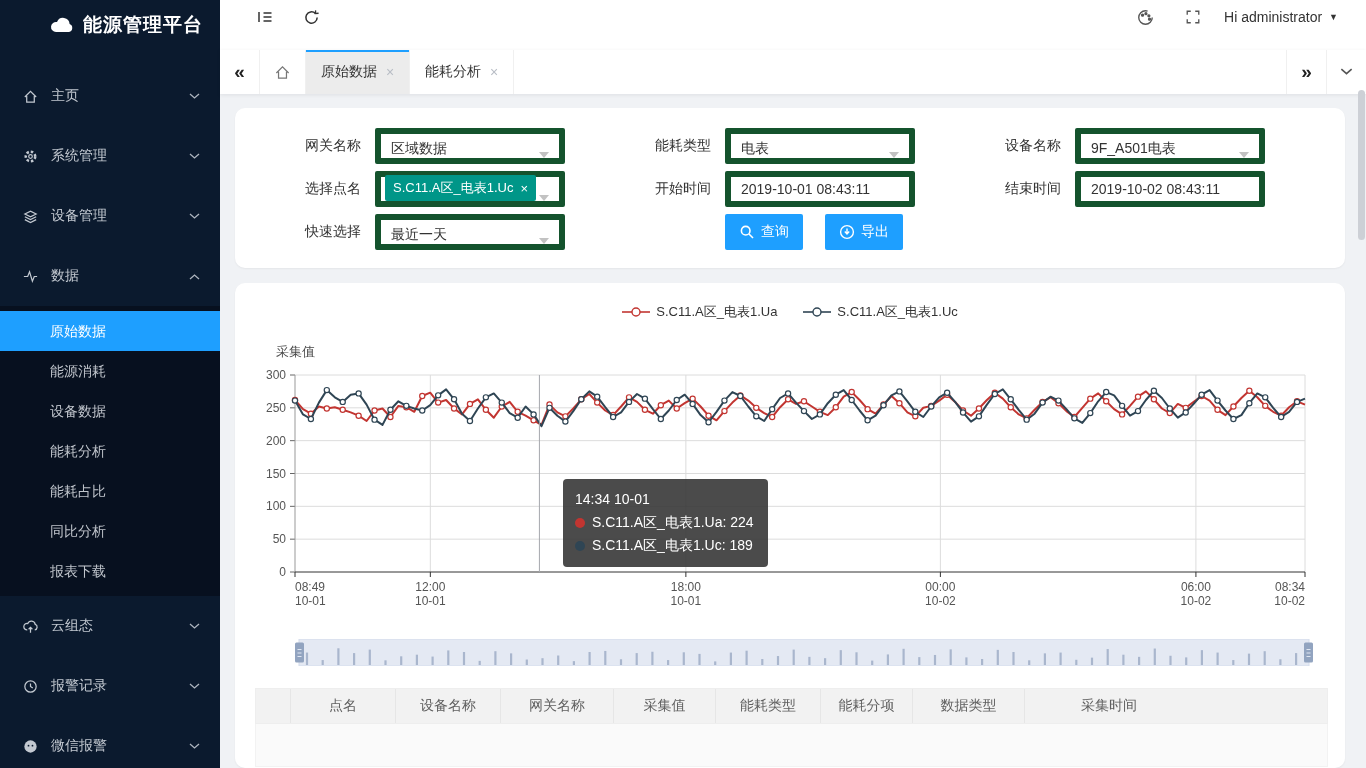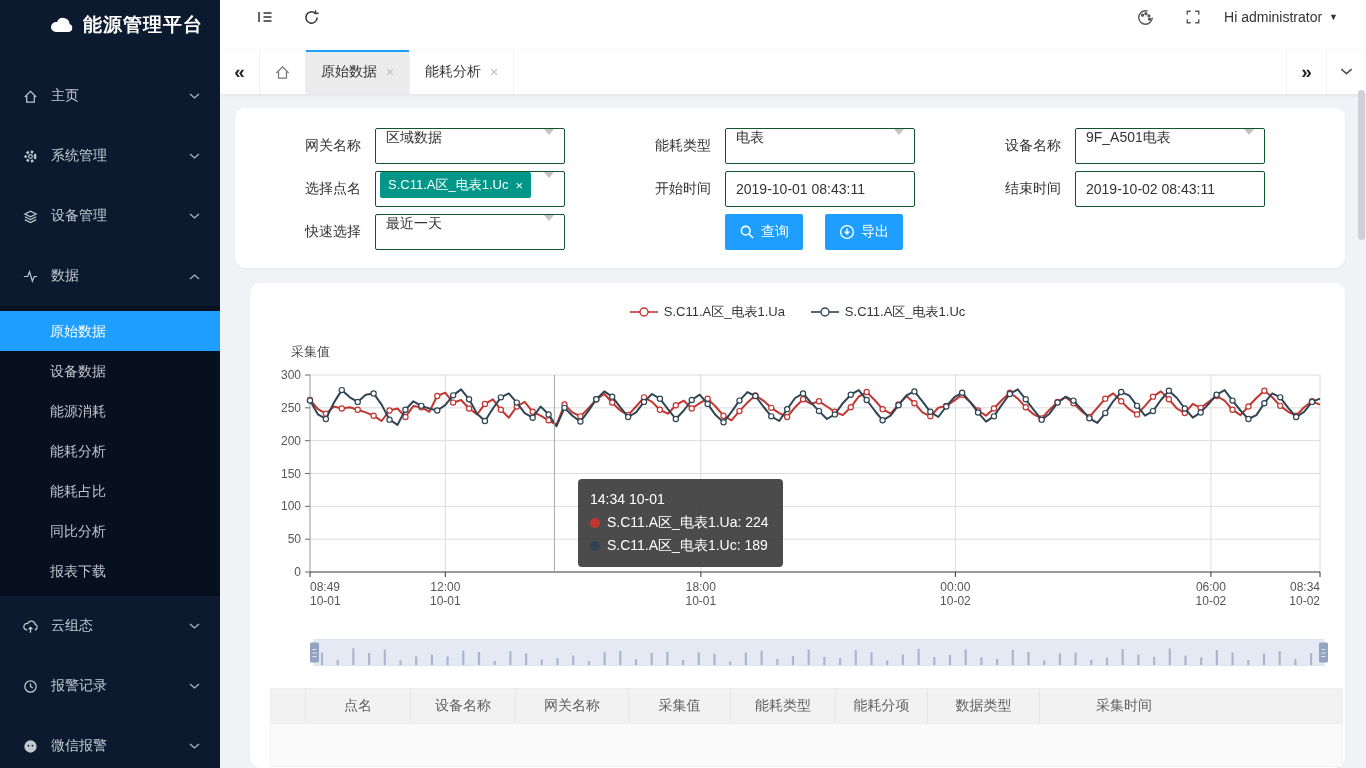--- a/index.html
+++ b/index.html
@@ -45,35 +45,35 @@
   .tab-chev { width:40px; display:flex; align-items:center; justify-content:center; border-left:1px solid #f0f0f0; cursor:pointer; color:#555; }
 
   .content { flex:1; overflow:hidden; padding:14px 21px 0 15px; }
   .card { background:#fff; border-radius:10px; box-shadow:0 1px 2px rgba(0,0,0,.05); }
 
   
   .filter-card { height:160px; padding:20px 0 0 50px; margin-bottom:15px; position:relative; }
   .frow { display:flex; align-items:center; height:36px; margin-bottom:7px; }
   .fgroup { display:flex; align-items:center; width:350px; }
   .flabel { width:76px; text-align:right; margin-right:14px; color:#333; flex:0 0 76px; }
-  .fselect, .finput { width:190px; height:36px; border:1px solid #14532d; border-radius:2px;
-    display:flex; align-items:flex-start; padding:0 10px; background:#fff; color:#333; position:relative; cursor:pointer; }
+  .fselect, .finput { width:190px; height:36px; border:6px solid #14532d; border-radius:2px;
+    display:flex; align-items:flex-end; padding:0 10px; background:#fff; color:#333; position:relative; cursor:pointer; }
   .fselect .val { flex:1; white-space:nowrap; overflow:hidden; }
   .fselect .tri { width:0; height:0; border-left:5px solid transparent; border-right:5px solid transparent;
     border-top:6px solid #c2c2c2; margin-left:6px; }
   input.finput { cursor:text; font-size:14px; font-family:inherit; }
   .tag { background:#009688; color:#fff; font-size:13px; height:26px; display:flex; align-items:center;
     padding:0 8px; border-radius:2px; margin-left:-6px; white-space:nowrap; }
   .tag .tx { margin-right:7px; }
   .tag .tclose { cursor:pointer; font-size:13px; }
   .btn { height:36px; background:#1e9fff; color:#fff; border:none; border-radius:2px;
     display:inline-flex; align-items:center; gap:6px; padding:0 14px; font-size:14px; cursor:pointer; margin-right:22px; }
 
   
-  .chart-card { height:485px; position:relative;margin-left:15px; }
+  .chart-card { height:485px; position:relative; }
   .legend { position:absolute; top:20px; left:0; right:0; display:flex; justify-content:center; gap:26px; }
   .lg-item { display:flex; align-items:center; gap:6px; cursor:pointer; font-size:13px; color:#333; }
   #chart-svg { position:absolute; left:0; top:57px; }
   .tooltip { position:absolute; left:328px; top:196px; background:rgba(50,50,50,.88); color:#fff;
     border-radius:4px; padding:9px 14px 10px 12px; font-size:14px; line-height:23px; pointer-events:none; z-index:3; }
   .tt-row { display:flex; align-items:center; gap:7px; white-space:nowrap;text-align:right; }
   .dot { width:10px; height:10px; border-radius:50%; flex:0 0 10px; }
   .dot-ua { background:#c23531; } .dot-uc { background:#2f4554; }
   .slider { position:absolute; left:60px; top:356px; width:1018px; height:27px; }
   
@@ -136,22 +136,22 @@
           <svg class="mi" width="17" height="17" viewBox="0 0 18 18" fill="none" stroke="currentColor" stroke-width="1.3">
             <path d="M2 9h4l2-5 3 10 2-5h3"></path>
           </svg>
           <span class="lbl">数据</span>
           <svg class="chev up" width="11" height="7" viewBox="0 0 11 7" fill="none" stroke="currentColor" stroke-width="1.3">
             <path d="M1 1l4.5 4L10 1"></path>
           </svg>
         </div>
         <div class="submenu">
           <div class="sub-item active">原始数据</div>
+          <div class="sub-item">能源消耗</div>
           <div class="sub-item">设备数据</div>
-          <div class="sub-item">能源消耗</div>
           <div class="sub-item">能耗分析</div>
           <div class="sub-item">能耗占比</div>
           <div class="sub-item">同比分析</div>
           <div class="sub-item">报表下载</div>
         </div>
         <div class="side-item">
           <svg class="mi" width="17" height="17" viewBox="0 0 18 18" fill="none" stroke="currentColor" stroke-width="1.3">
             <path d="M5.6 12.6a3.4 3.4 0 1 1 .5-6.7 4.1 4.1 0 0 1 7.9.9 3 3 0 0 1-.5 5.8"></path>
             <path d="M9 15.6V10M7 11.9l2-2 2 2"></path>
           </svg>

